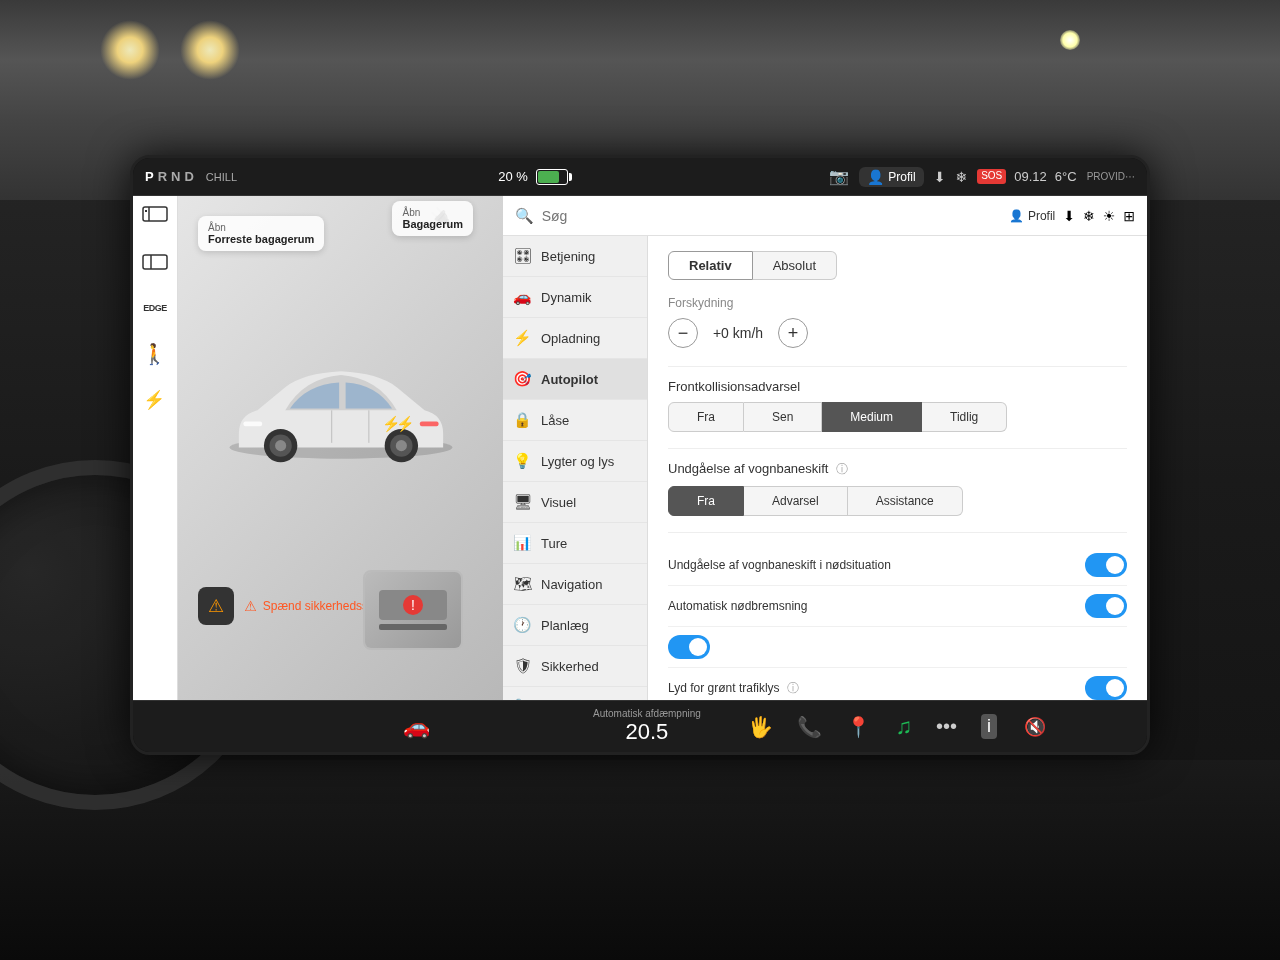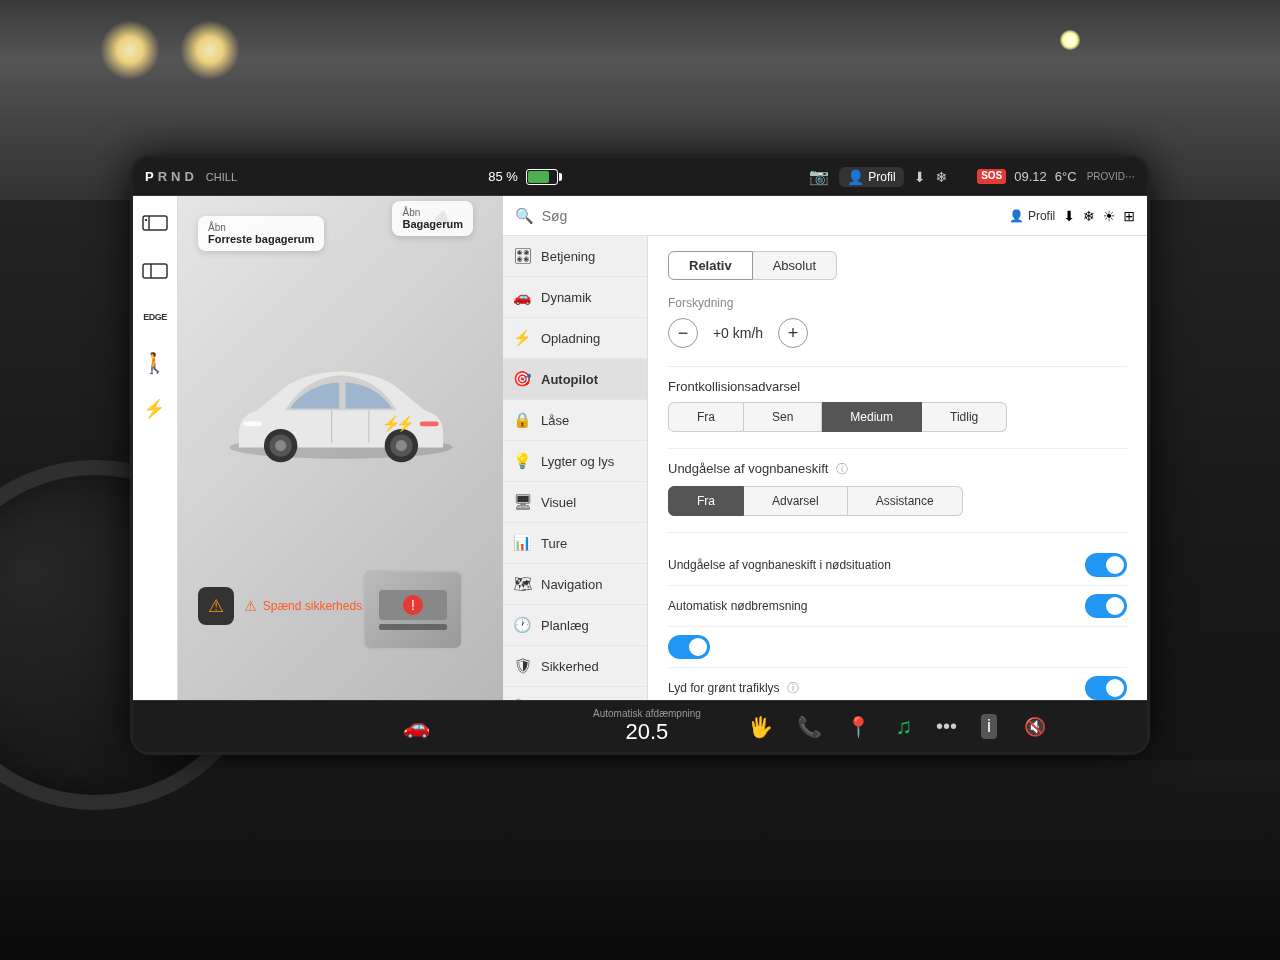--- a/index.html
+++ b/index.html
@@ -155,24 +155,23 @@
       padding: 2px 8px;
       font-size: 12px;
       color: #fff;
       cursor: pointer;
     }
 
     .sos-badge {
       background: #e53935;
       color: #fff;
       font-size: 10px;
-      font-weight: 700;
+      font-weight: 400;
       padding: 1px 4px;
       border-radius: 3px;
-      margin-left: 20px;
     }
 
     .time-temp {
       font-size: 13px;
       color: #ccc;
       display: flex;
       gap: 8px;
     }
 
     
@@ -194,21 +193,21 @@
     .side-icons {
       position: absolute;
       left: 0;
       top: 0;
       bottom: 0;
       width: 45px;
       background: #fff;
       display: flex;
       flex-direction: column;
       align-items: center;
-      padding: 15px 0;
+      padding: 6px 0;
       gap: 18px;
       border-right: 1px solid #ddd;
     }
 
     .side-icon {
       width: 32px;
       height: 28px;
       display: flex;
       align-items: center;
       justify-content: center;
@@ -593,21 +592,21 @@
   <div class="status-bar">
     <div class="prnd">
       <span class="prnd-active">P</span>
       <span>R</span>
       <span>N</span>
       <span>D</span>
     </div>
     <span class="chill-badge">CHILL</span>
 
     <div class="status-middle">
-      <span class="battery-pct">85 %</span>
+      <span class="battery-pct">20 %</span>
       <div class="battery-icon">
         <div class="battery-fill"></div>
       </div>
     </div>
 
     <div class="status-right">
 
       <span style="font-size:16px;cursor:pointer;">📷</span>
 
       <div class="profile-btn">

